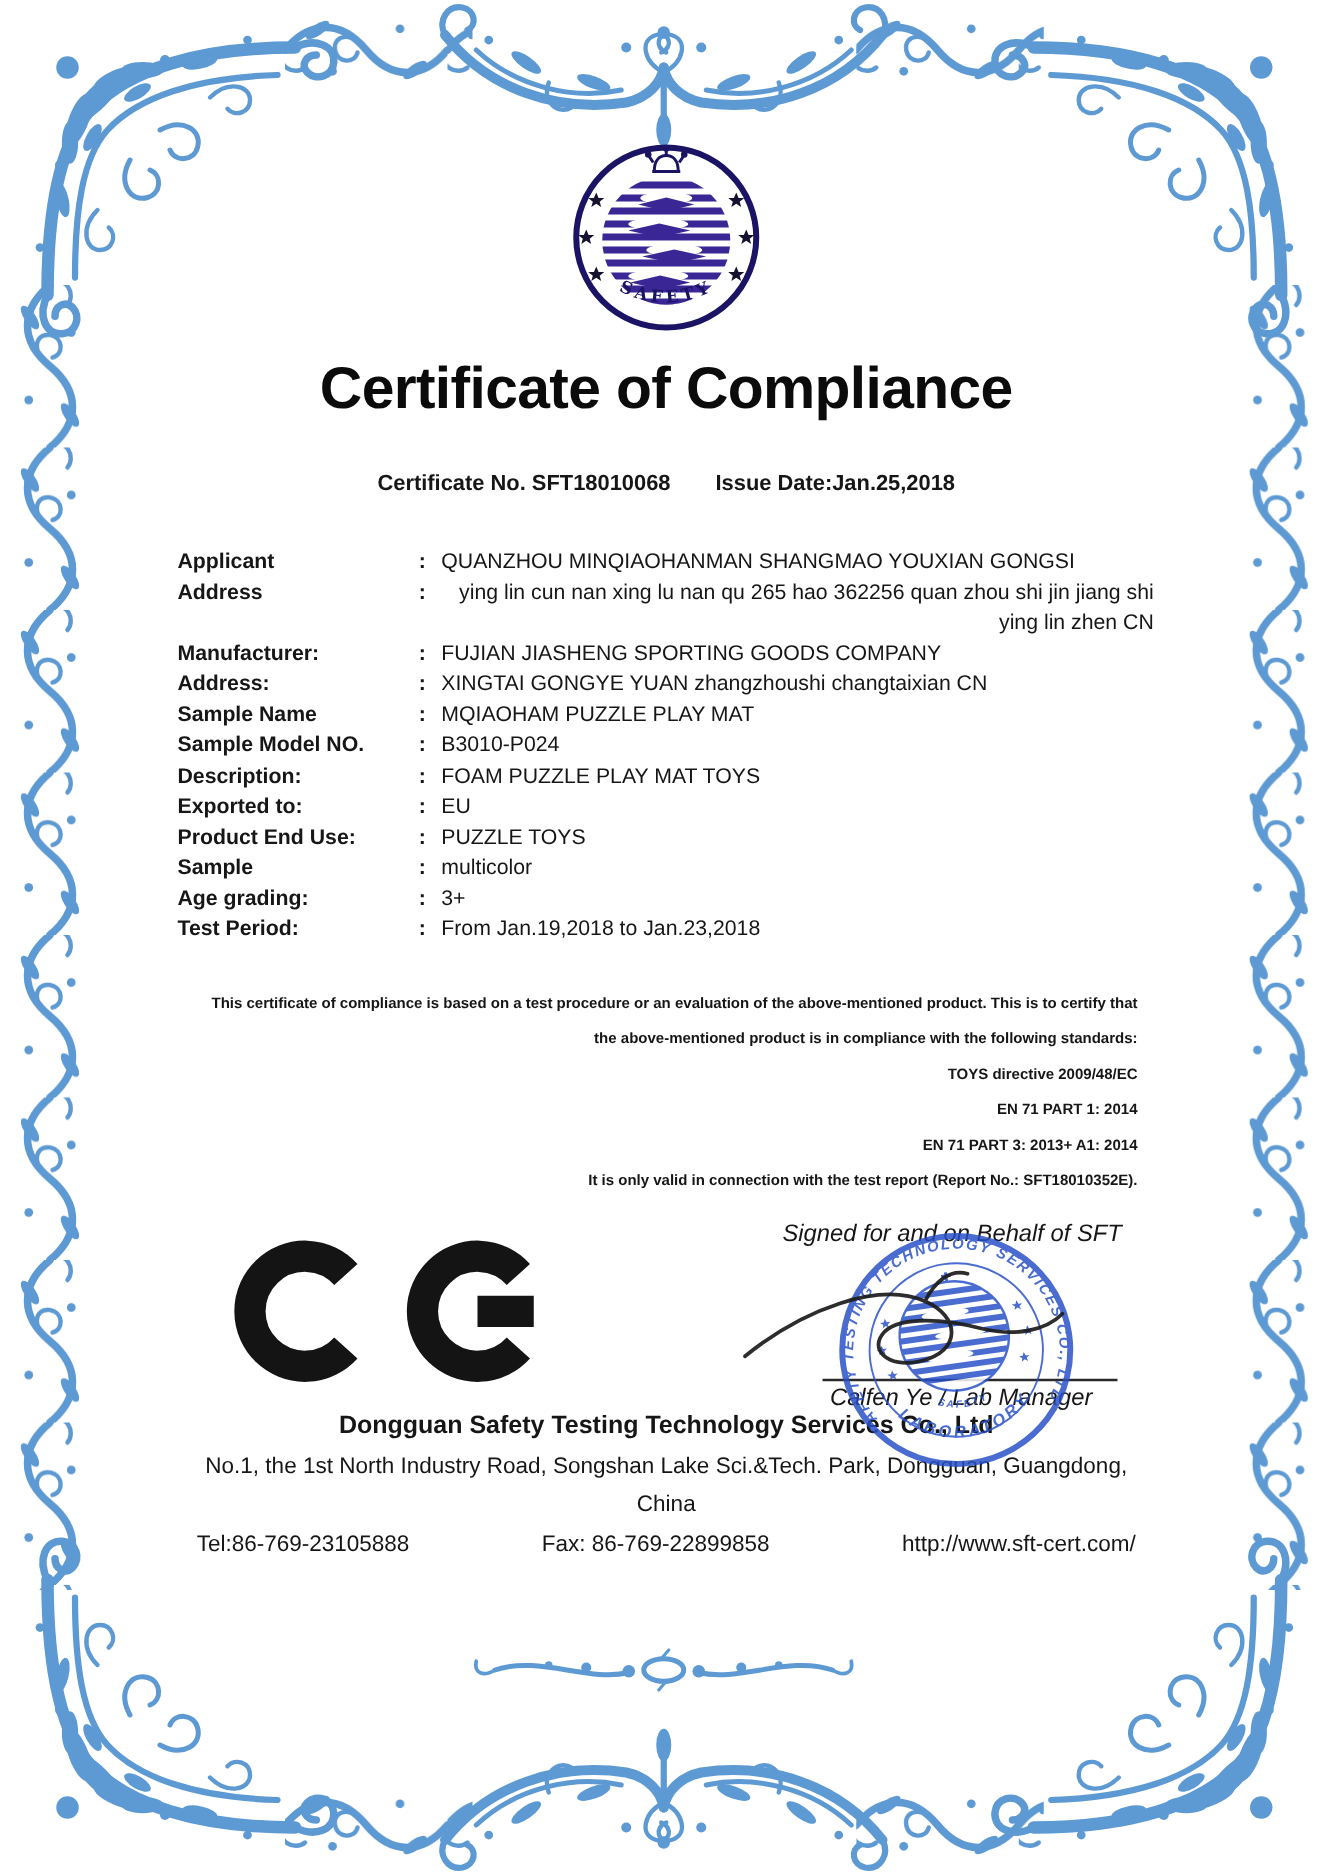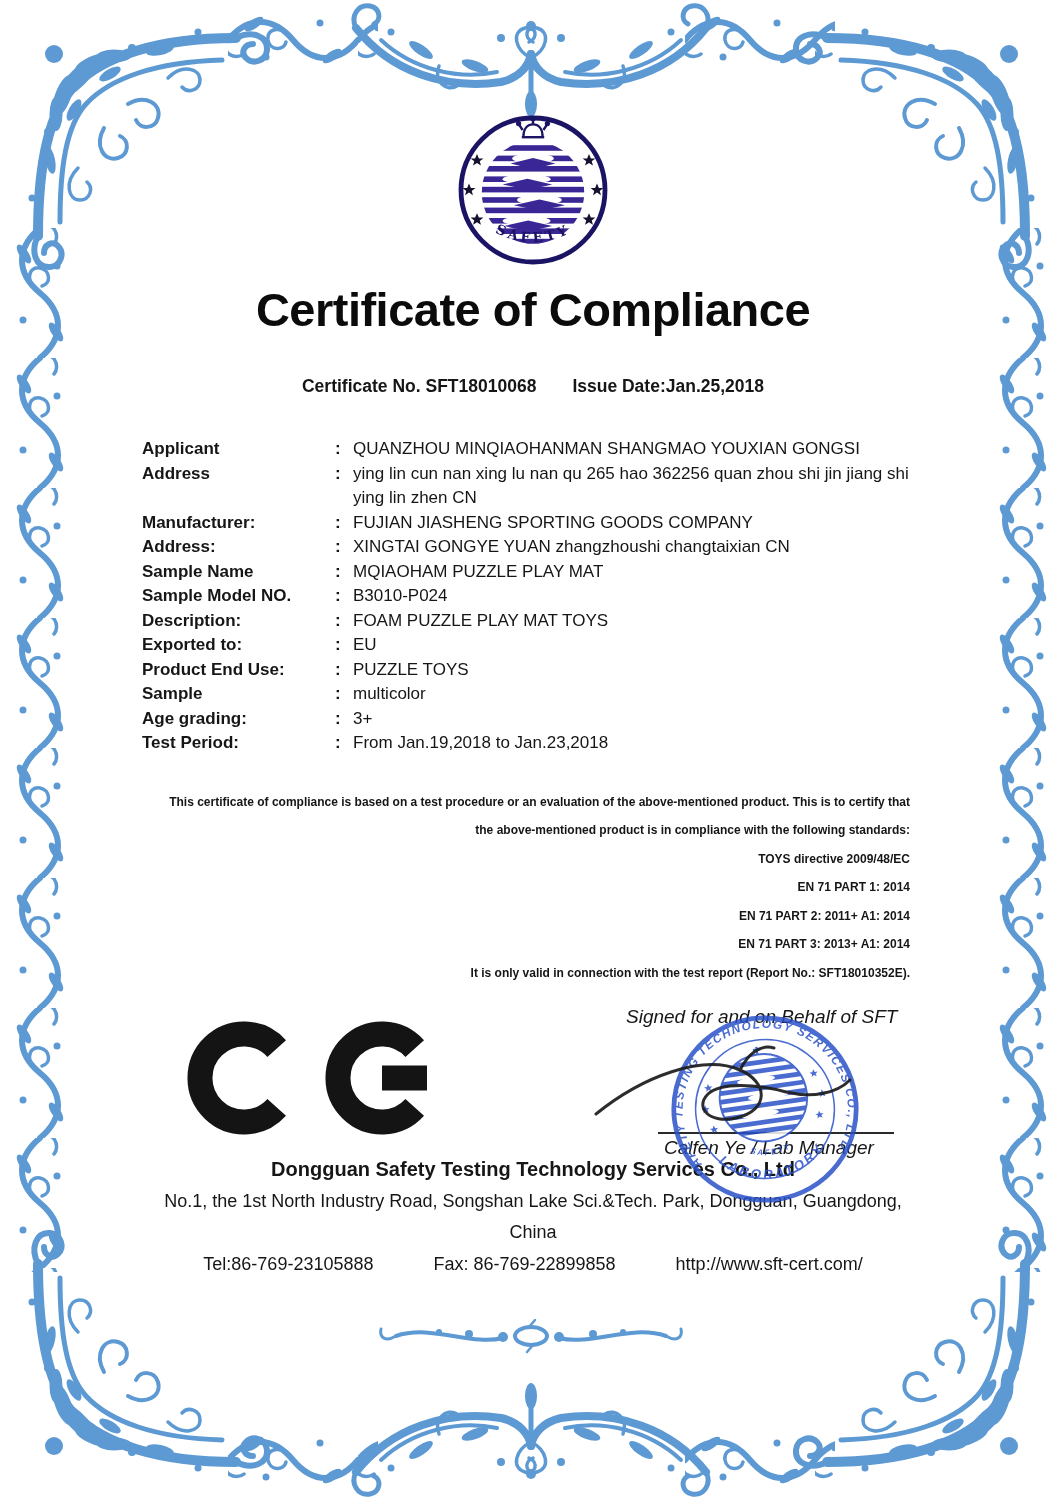--- a/index.html
+++ b/index.html
@@ -15,35 +15,35 @@
     color:#0b0b0b;letter-spacing:-0.5px;line-height:52px;
   }
   .certline{
     display:flex;justify-content:center;gap:36px;margin-top:40px;
     font-weight:bold;font-size:17.5px;
   }
   .fields{margin:40px 0 0 24px;font-size:17px;line-height:24.5px;}
   .frow{display:flex;align-items:flex-start;}
   .flabel{width:193px;font-weight:bold;flex-shrink:0;}
   .fcolon{width:14px;font-weight:bold;flex-shrink:0;}
-  .fvalue{max-width:570px;padding-left:4px;}
+  .fvalue{max-width:570px;padding-left:4px;text-align:right;}
   .statement-block{margin:32px 0 0 40px;width:752px;font-weight:bold;font-size:12px;line-height:28.6px;text-align:right;}
   .statement-block p{margin:0;}
   .sigblock{position:relative;height:158px;margin-top:12px;font-style:italic;}
   .signedfor{position:absolute;left:508px;top:6px;font-size:19px;white-space:nowrap;}
   .ce-svg{position:absolute;left:64px;top:8px;}
   .stampwrap{position:absolute;left:552px;top:14px;z-index:2;}
   .sig-svg{position:absolute;left:470px;top:36px;z-index:3;}
   .sigline{position:absolute;left:540px;top:132px;width:236px;border-top:2px solid #2a2a2a;z-index:1;}
   .signer{position:absolute;left:546px;top:137px;font-size:19px;z-index:1;white-space:nowrap;}
   .footer{text-align:center;position:relative;z-index:1;}
   .company{font-size:20px;font-weight:bold;}
   .addr{font-size:18px;margin-top:10px;}
   .country{font-size:18px;margin-top:10px;}
-  .contact{display:flex;justify-content:center;gap:60px;font-size:18px;margin-top:11px;}
+  .contact{display:flex;justify-content:center;gap:106px;font-size:18px;margin-top:11px;}
   .stamp-ring-text{font-size:12.5px;font-weight:bold;letter-spacing:1.5px;}
   .stamp-bot-text{font-size:14px;font-weight:bold;letter-spacing:3px;}
   .stamp-sm-text{font-size:8.5px;font-weight:bold;letter-spacing:2px;}
   .logo-arc-text{font-family:"DejaVu Serif", serif;font-size:17px;font-weight:bold;letter-spacing:4px;}
 </style>
 </head>
 <body>
 
 <svg class="border-svg" viewBox="0 0 1063 1500" xmlns="http://www.w3.org/2000/svg" aria-hidden="true">
   <defs>
@@ -307,21 +307,20 @@
       <span class="flabel">Test Period:</span>
       <span class="fcolon">:</span>
       <span class="fvalue">From Jan.19,2018 to Jan.23,2018</span>
     </div>
   </div>
 
   <div class="statement-block">
     <p>This certificate of compliance is based on a test procedure or an evaluation of the above-mentioned product. This is to certify that the above-mentioned product is in compliance with the following standards:</p>
     <p>TOYS directive 2009/48/EC</p>
     <p>EN 71 PART 1: 2014</p>
-    <p>EN 71 PART 2: 2011+ A1: 2014</p>
     <p>EN 71 PART 3: 2013+ A1: 2014</p>
     <p>It is only valid in connection with the test report (Report No.: SFT18010352E).</p>
   </div>
 
   <div class="sigblock">
     <span class="signedfor">Signed for and on Behalf of SFT</span>
 
     <svg class="ce-svg" width="280" height="140" viewBox="0 0 280 140" xmlns="http://www.w3.org/2000/svg">
       <g stroke="#141414" stroke-width="25" fill="none">
         <path d="M94.7,40.6 A44,44 0 1,0 94.7,99.4"></path>

